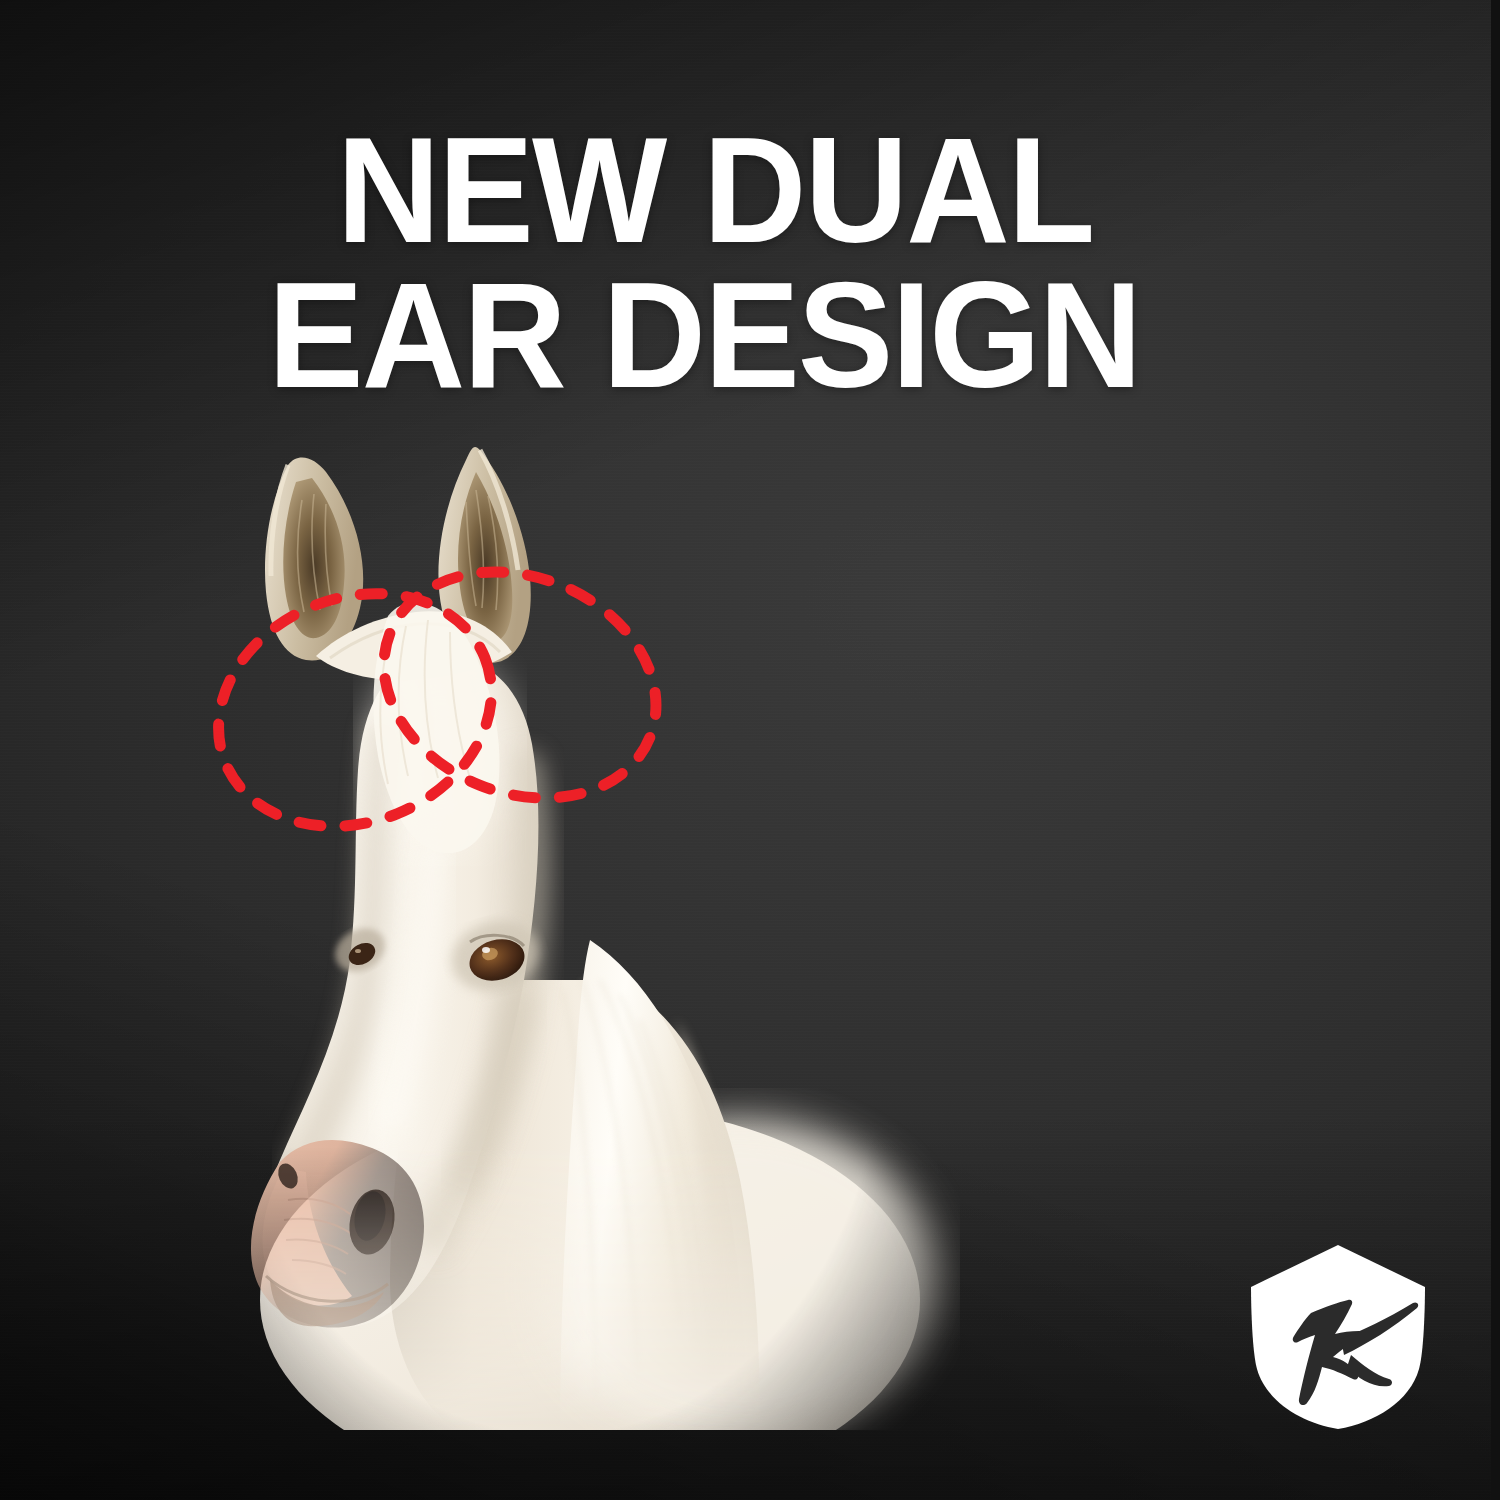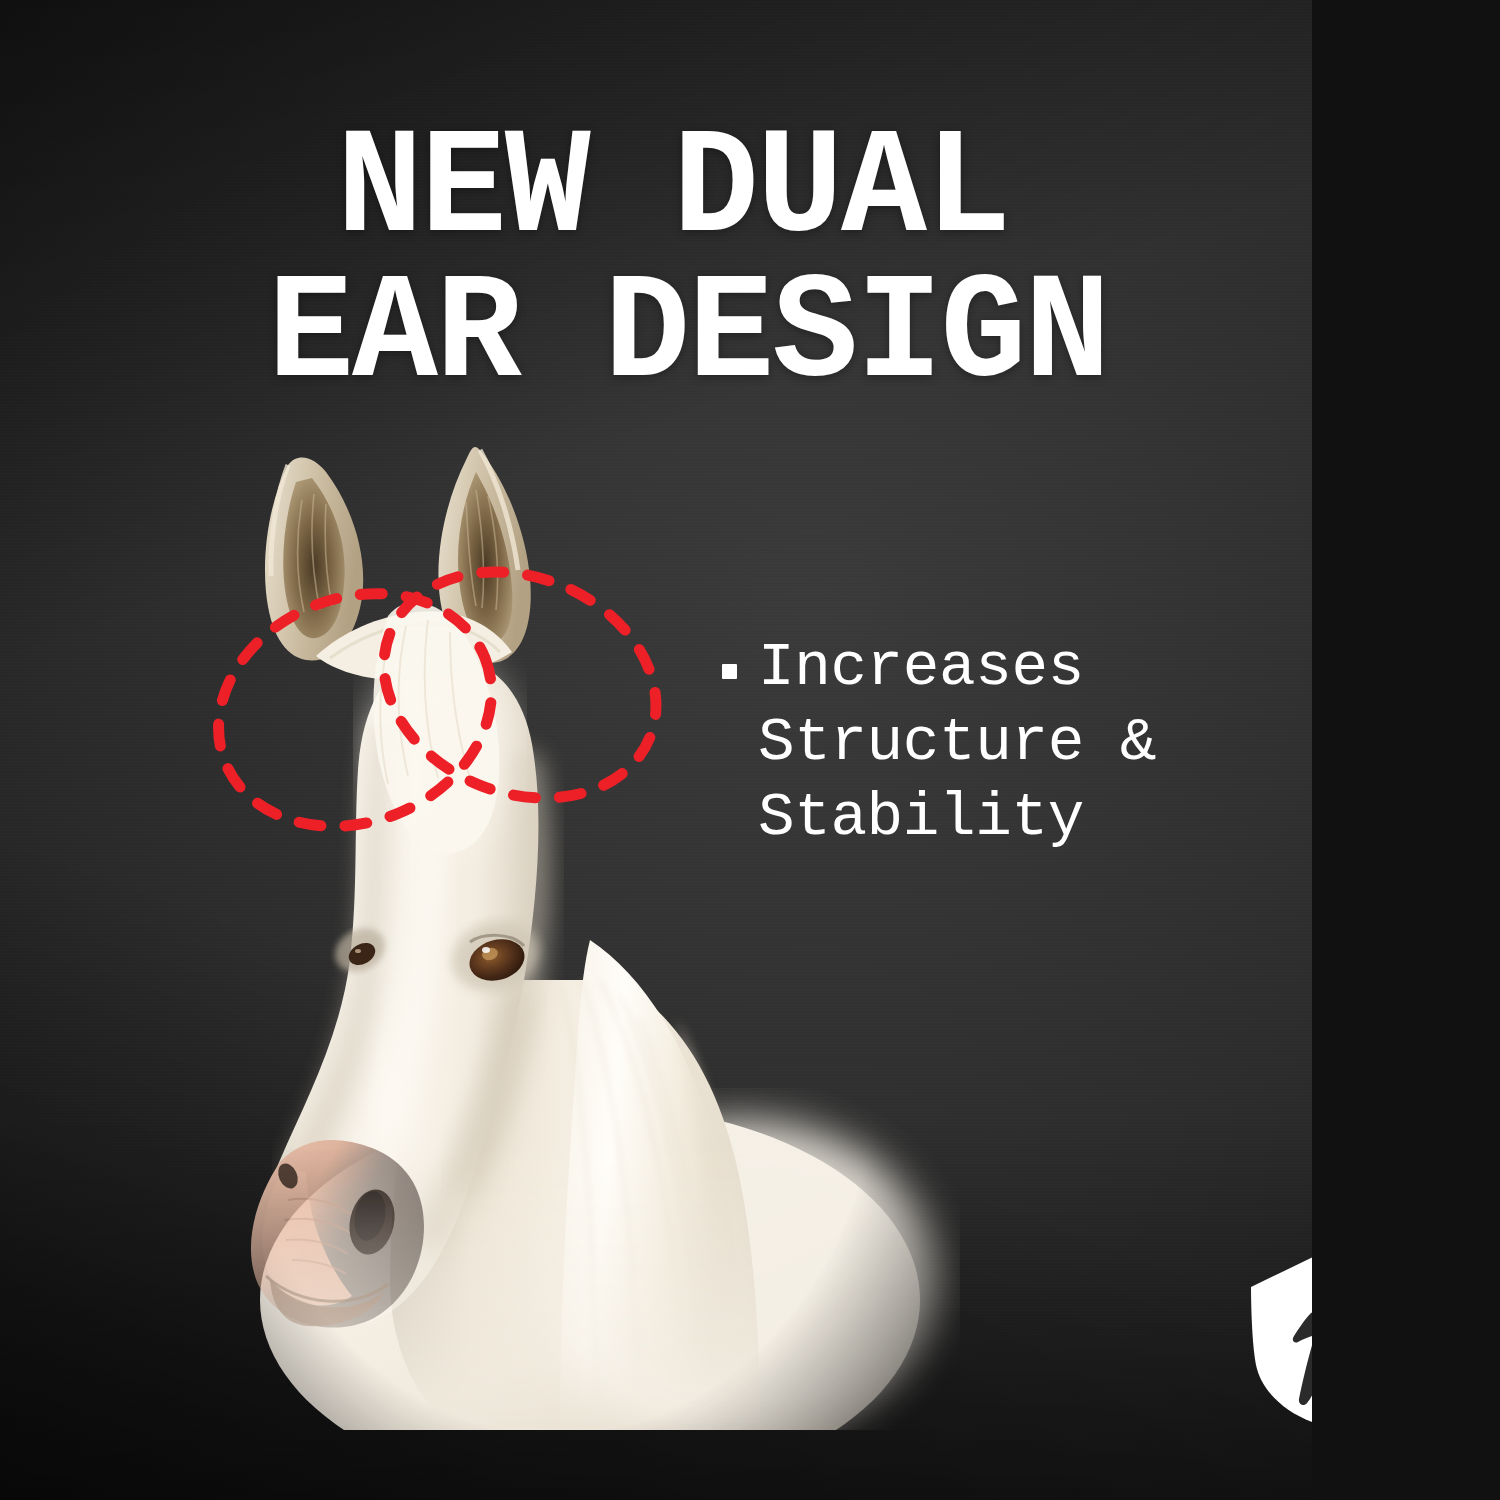--- a/index.html
+++ b/index.html
@@ -1,23 +1,23 @@
 <!DOCTYPE html>
 <html><head>
 <meta charset="utf-8">
 <title>New Dual Ear Design</title>
 <style>
   html,body{margin:0;padding:0;background:#111;}
   *{box-sizing:border-box;}
 
   #stage{
     position:relative;
-    width:1312px;height:1500px;
+    width:1491px;height:1500px;
     overflow:hidden;
-    font-family:Liberation Mono, monospace;
+    font-family:Liberation Sans, sans-serif;
     background:#2b2b2b;
   }
 
   
   .bg-base{
     position:absolute;inset:0;
     background:
       radial-gradient(115% 95% at 62% 40%, #3a3a3a 0%, #343434 22%, #2c2c2c 45%, #222222 68%, #191919 86%, #141414 100%);
   }
   .bg-vignette{
@@ -309,24 +309,20 @@
   <div class="annot">
     <svg viewBox="0 0 840 1010" preserveAspectRatio="xMidYMid meet" width="100%" height="100%">
       <g fill="none" stroke="#ED2027" stroke-width="11" stroke-linecap="round" stroke-dasharray="22 24">
         <ellipse cx="235" cy="290" rx="140" ry="112" transform="rotate(-22 235 290)"></ellipse>
         <ellipse cx="400" cy="265" rx="140" ry="108" transform="rotate(22 400 265)"></ellipse>
       </g>
     </svg>
   </div>
 
   <div class="bullets">
-    <div class="bullet-row">
-      <span class="bullet-mark"></span>
-      <span class="bullet-text">Increases Structure &amp; Stability</span>
-    </div>
   </div>
 
   <div class="logo">
     <svg viewBox="0 0 182 188">
       <path d="M91 2 L178 44 C178 44 178 104 172 126 C163 158 128 180 91 186 C54 180 19 158 10 126 C4 104 4 44 4 44 Z" fill="#ffffff"></path>
       <path d="M60 72 C78 64 96 58 112 56 C108 66 100 76 92 86 C104 84 120 82 138 84 C124 92 110 100 99 110 C110 112 122 118 130 128 C118 132 104 134 92 132 C84 130 76 126 70 120 C62 112 56 102 54 92 C53 84 55 77 60 72 Z" fill="#2b2b2b" opacity="0"></path>
 
       <g fill="#2b2b2b">
         <path d="M64 70 C78 64 92 59 101 57 C104 56 106 58 105 61 C100 72 94 82 88 91 C95 89 104 88 112 88 C116 88 117 91 114 93 C104 100 94 107 86 114 C95 116 104 122 110 130 C113 134 110 138 106 136 C96 131 85 126 75 124 C72 136 68 150 60 160 C57 164 51 162 52 156 C56 136 62 112 68 92 C62 94 56 96 51 99 C47 101 44 97 47 93 C51 87 57 77 64 70 Z"></path>
         <path d="M94 96 C114 88 140 76 166 60 C170 58 173 62 170 65 C146 85 120 101 97 112 Z"></path>

